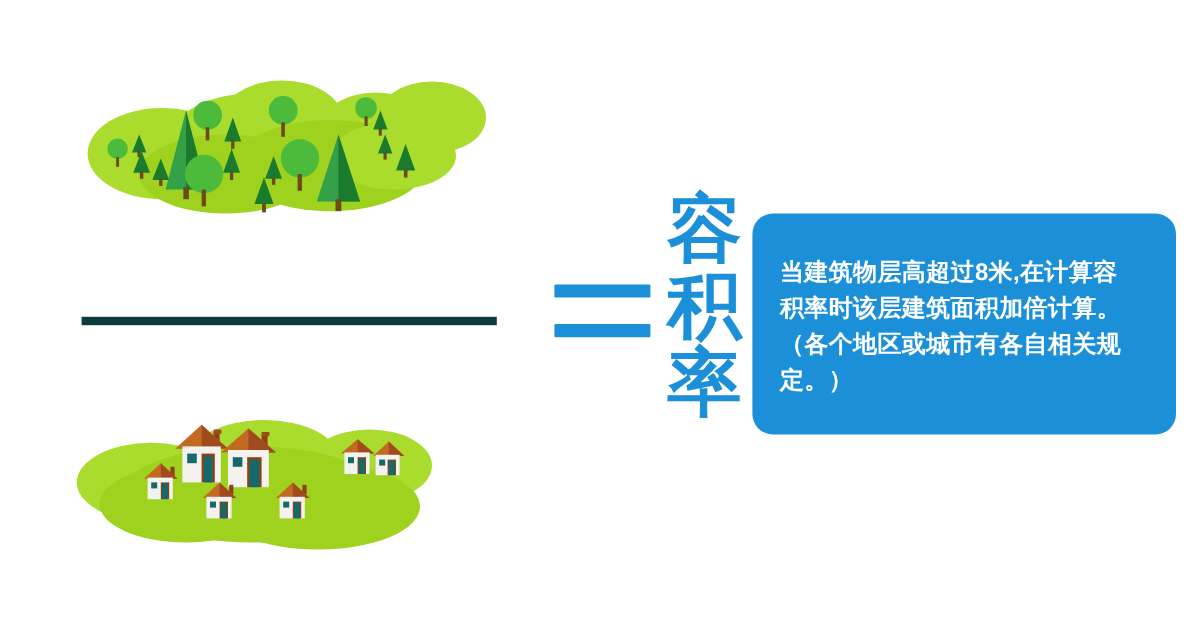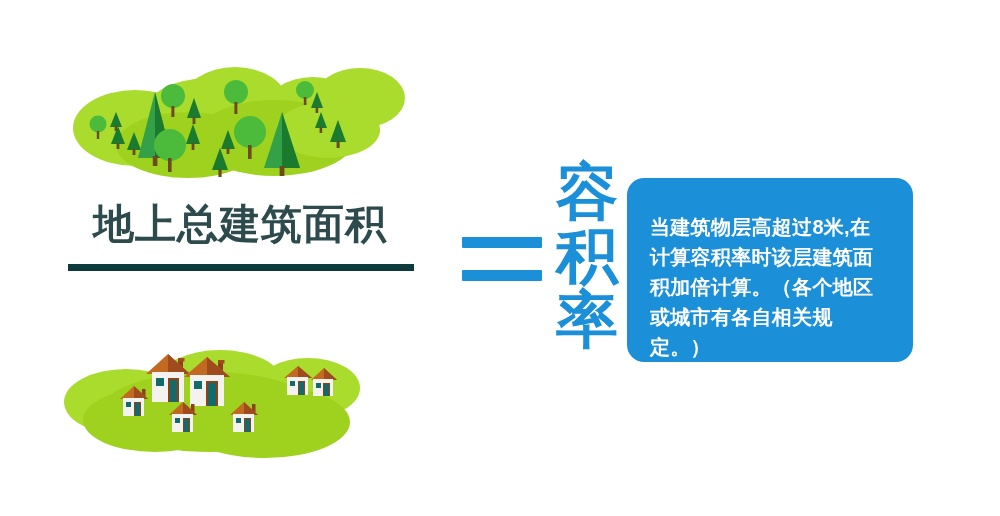--- a/index.html
+++ b/index.html
@@ -96,21 +96,21 @@
     line-height: 64px;
     text-align: center;
   }
   .headline-vertical span { display: block; }
 
   
   .callout {
     position: absolute;
     left: 627px;
     top: 178px;
-    width: 286px;
+    width: 353px;
     height: 184px;
     background: #1b90d8;
     border-radius: 17px;
     box-sizing: border-box;
     padding: 34px 29px 20px 23px;
   }
   .callout-text {
     color: #ffffff;
     font-weight: bold;
     font-size: 20px;
@@ -210,21 +210,20 @@
           <circle cx="190" cy="82" r="16" fill="#4cba3a"></circle>
           <rect x="188" y="95" width="3.6" height="14" fill="#6b4a1e"></rect>
         </g>
         <g>
           <circle cx="245" cy="40" r="9" fill="#4cba3a"></circle>
           <rect x="243.8" y="47" width="2.6" height="8" fill="#6b4a1e"></rect>
         </g>
       </svg>
     </div>
 
-    <div class="frac-term numerator">地上总建筑面积</div>
 
     <div class="frac-bar"></div>
 
 
     <div class="illustration bottom">
       <svg viewBox="0 0 360 130" xmlns="http://www.w3.org/2000/svg" aria-hidden="true">
         <g>
           <ellipse cx="160" cy="42" rx="62" ry="32" fill="#a9dc2c"></ellipse>
           <ellipse cx="66" cy="62" rx="62" ry="33" fill="#a9dc2c"></ellipse>
           <ellipse cx="248" cy="48" rx="52" ry="30" fill="#a9dc2c"></ellipse>

